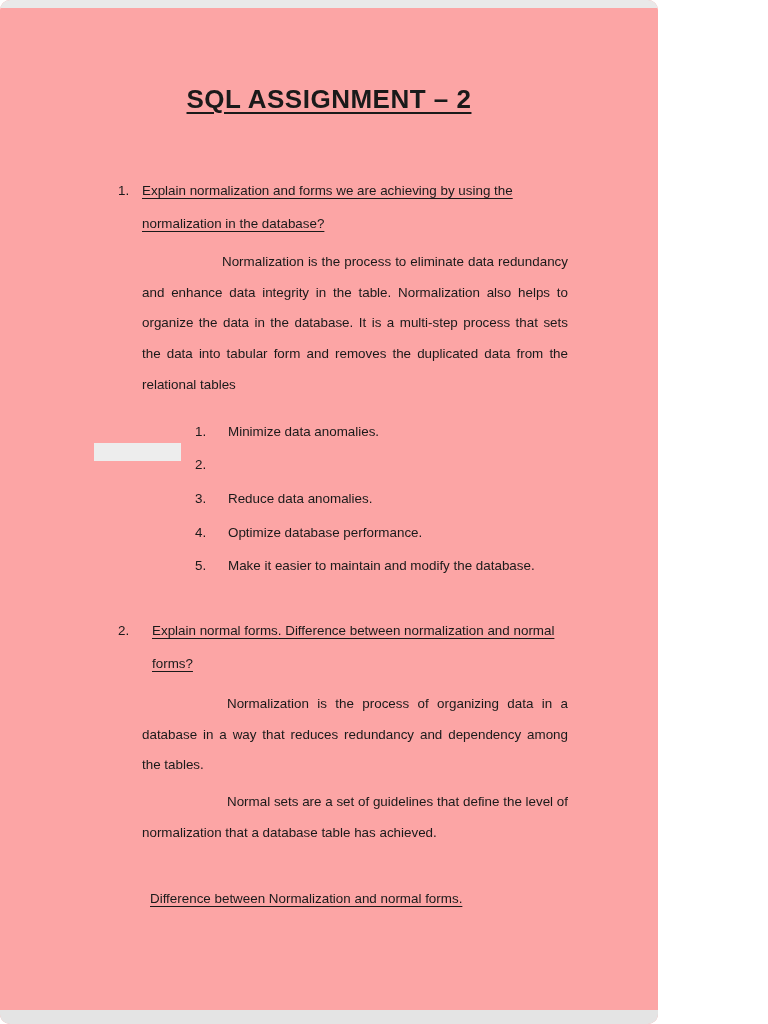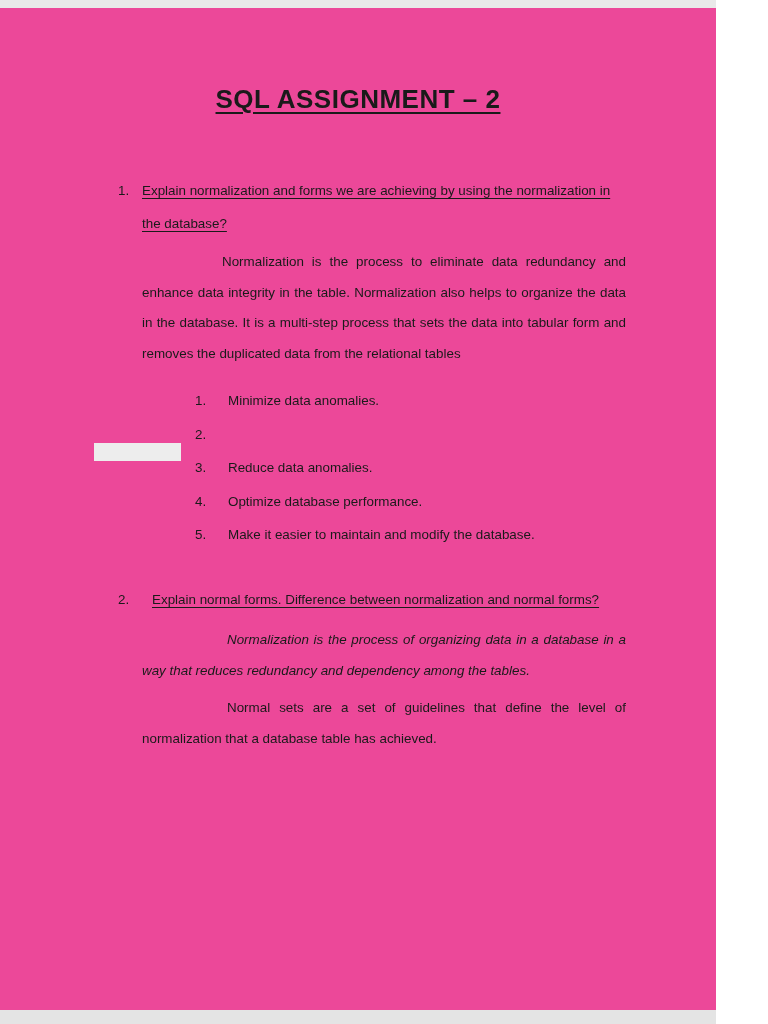--- a/index.html
+++ b/index.html
@@ -4,24 +4,25 @@
 <style>
   * { margin: 0; padding: 0; box-sizing: border-box; }
   html, body {
     width: 768px;
     background: #ffffff;
     font-family: "Liberation Sans", "DejaVu Sans", sans-serif;
     color: #1a1a1a;
   }
   .page {
     position: relative;
-    width: 716px;
+    width: 658px;
     height: 1024px;
-    background: #ec4899;
+    background: #fca5a5;
     overflow: hidden;
+    border-radius: 10px;
   }
   .edge-strip-top {
     position: absolute;
     top: 0; left: 0; right: 0;
     height: 8px;
     background: #e9e9e9;
   }
   .edge-strip-bottom {
     position: absolute;
     bottom: 0; left: 0; right: 0;
@@ -81,21 +82,21 @@
   }
   .num-list .list-item {
     display: flex;
     margin-bottom: 19.5px;
     line-height: 1.05;
   }
   .num-list .li-num {
     flex: 0 0 33px;
   }
   .q2-block .question-row { margin-top: 42px; }
-  .q2-para1 { margin-top: 8px; font-style: italic; }
+  .q2-para1 { margin-top: 8px; }
   .q2-para2 { margin-top: 6px; }
   .diff-heading {
     margin-left: 32px;
     margin-top: 42px;
     text-decoration: underline;
     text-underline-offset: 3px;
   }
   .q2-para3 { margin-top: 8px; line-height: 2.5; }
   .highlight-artifact {
     position: absolute;
@@ -150,20 +151,21 @@
 
     <div class="q2-block">
       <div class="question-row q2">
         <div class="q-num">2.</div>
         <div class="q-text">Explain normal forms. Difference between normalization and normal forms?</div>
       </div>
 
       <p class="para indent-85 q2-para1">Normalization is the process of organizing data in a database in a way that reduces redundancy and dependency among the tables.</p>
       <p class="para indent-85 q2-para2">Normal sets are a set of guidelines that define the level of normalization that a database table has achieved.</p>
 
+      <div class="diff-heading">Difference between Normalization and normal forms.</div>
 
     </div>
 
   </div>
 
   <div class="highlight-artifact"></div>
   <div class="edge-strip-bottom"></div>
 </div>
 
 </body></html>

